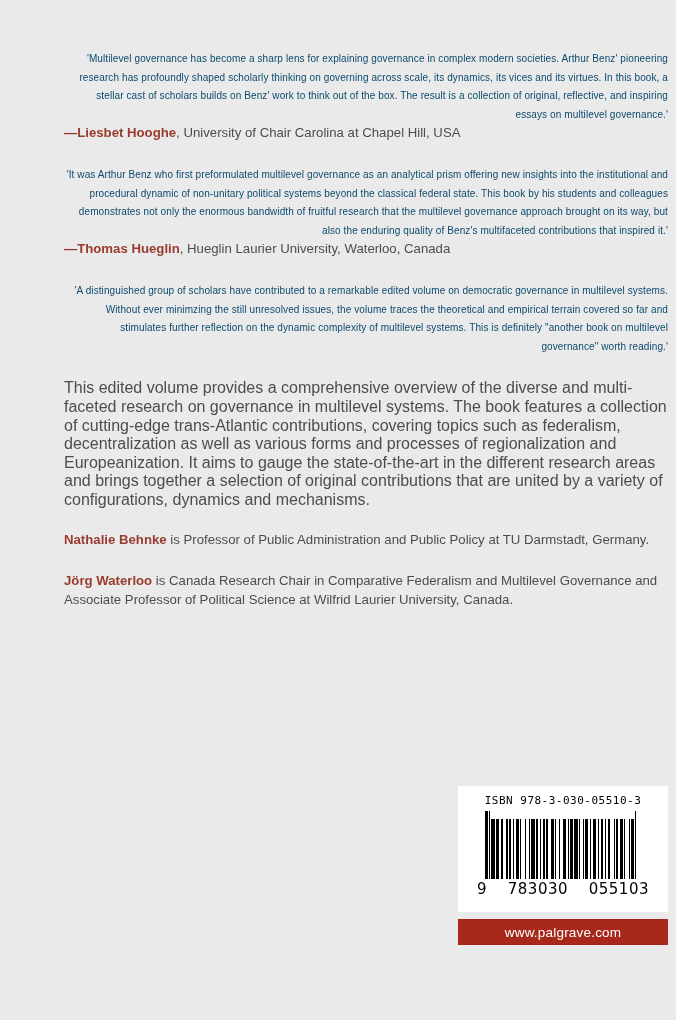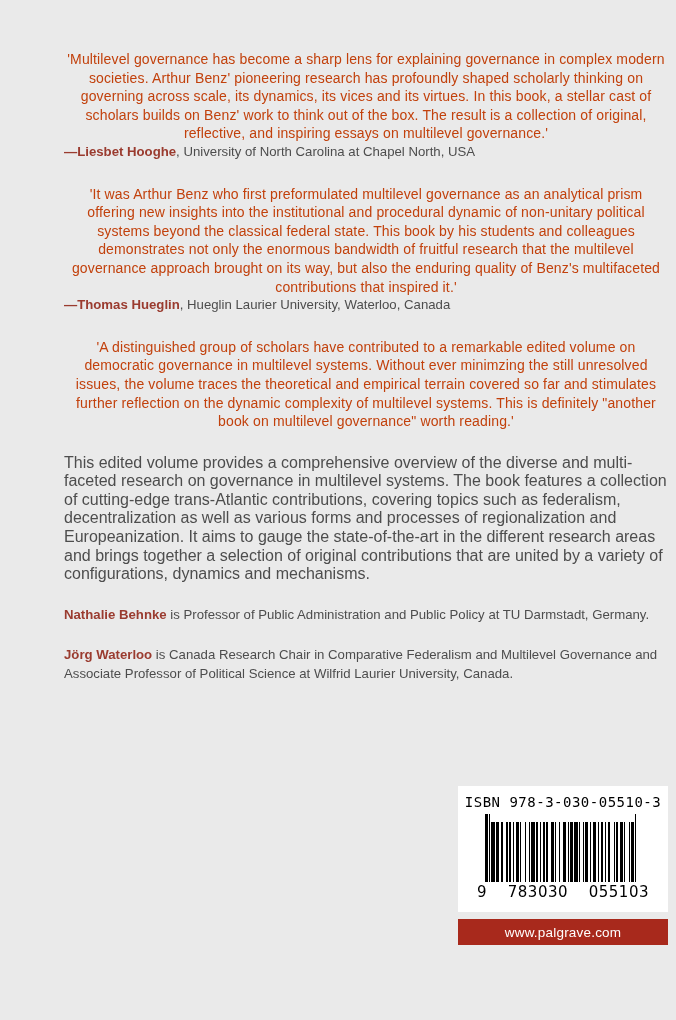--- a/index.html
+++ b/index.html
@@ -25,25 +25,25 @@
   .content {
     position: absolute;
     left: 64px;
     top: 50px;
     width: 604px;
   }
   .quote-block {
     margin-bottom: 23px;
   }
   .quote-text {
-    font-size: 14px;
-    line-height: 18.6px;
-    color: #c2410c;
+    font-size: 10px;
+    line-height: 18.6px;
+    color: #0c4a6e;
     margin: 0;
-    text-align: center;
+    text-align: right;
     letter-spacing: 0.01em;
   }
   .attrib {
     font-size: 13.2px;
     line-height: 18.6px;
     margin: 0;
     color: #4d4d4d;
   }
   .attrib .name {
     font-weight: bold;
@@ -102,21 +102,21 @@
     width: 210px;
     height: 126px;
     box-sizing: border-box;
     padding: 8px 0 0 0;
     display: flex;
     flex-direction: column;
     align-items: center;
   }
   .isbn-text {
     font-family: "DejaVu Sans Mono", monospace;
-    font-size: 14px;
+    font-size: 11px;
     letter-spacing: 0.5px;
     color: #000;
     margin-bottom: 4px;
     white-space: nowrap;
   }
   .bars {
     display: flex;
     align-items: flex-end;
     height: 68px;
     width: 156px;
@@ -158,21 +158,21 @@
 </style>
 </head>
 <body>
 
 <div class="cover">
 
   <div class="content">
 
     <div class="quote-block">
       <p class="quote-text">'Multilevel governance has become a sharp lens for explaining governance in complex modern societies. Arthur Benz' pioneering research has profoundly shaped scholarly thinking on governing across scale, its dynamics, its vices and its virtues. In this book, a stellar cast of scholars builds on Benz' work to think out of the box. The result is a collection of original, reflective, and inspiring essays on multilevel governance.'</p>
-      <p class="attrib"><span class="name">—</span><span class="name">Liesbet Hooghe</span><span>, University of North Carolina at Chapel North, USA</span></p>
+      <p class="attrib"><span class="name">—</span><span class="name">Liesbet Hooghe</span><span>, University of Chair Carolina at Chapel Hill, USA</span></p>
     </div>
 
     <div class="quote-block">
       <p class="quote-text">'It was Arthur Benz who first preformulated multilevel governance as an analytical prism offering new insights into the institutional and procedural dynamic of non-unitary political systems beyond the classical federal state. This book by his students and colleagues demonstrates not only the enormous bandwidth of fruitful research that the multilevel governance approach brought on its way, but also the enduring quality of Benz's multifaceted contributions that inspired it.'</p>
       <p class="attrib"><span class="name">—</span><span class="name">Thomas Hueglin</span><span>, Hueglin Laurier University, Waterloo, Canada</span></p>
     </div>
 
     <div class="quote-block">
       <p class="quote-text">'A distinguished group of scholars have contributed to a remarkable edited volume on democratic governance in multilevel systems. Without ever minimzing the still unresolved issues, the volume traces the theoretical and empirical terrain covered so far and stimulates further reflection on the dynamic complexity of multilevel systems. This is definitely "another book on multilevel governance" worth reading.'</p>
     </div>

